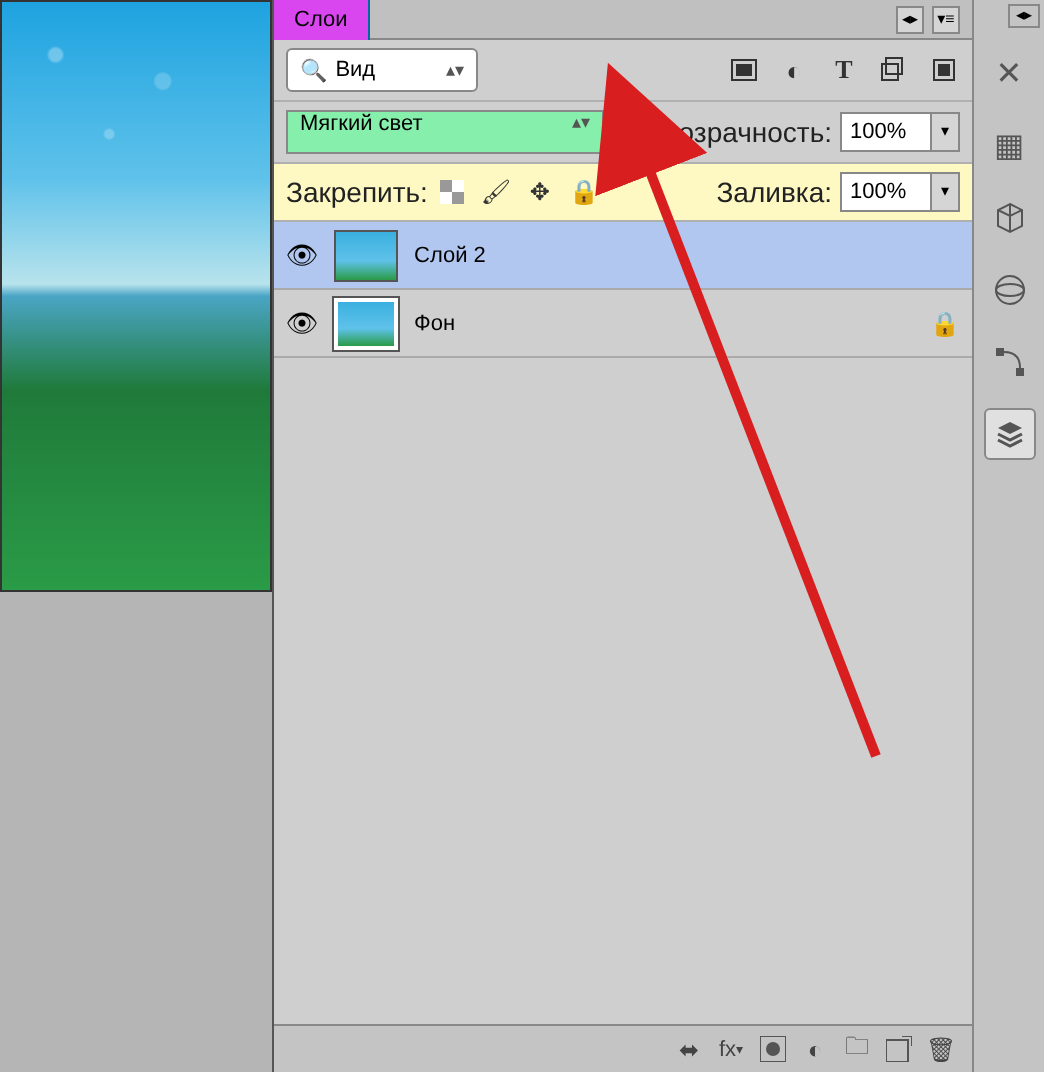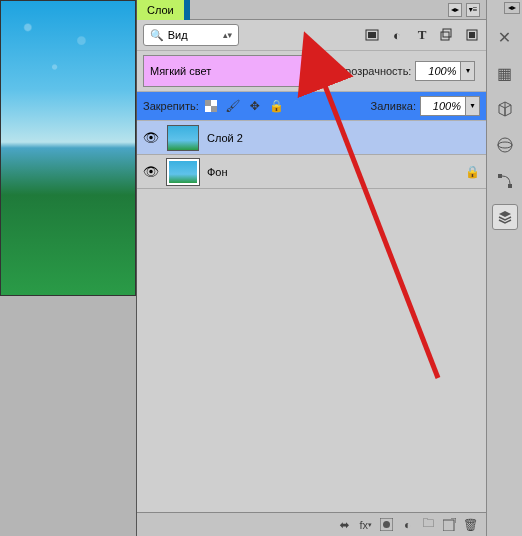--- a/index.html
+++ b/index.html
@@ -2,36 +2,36 @@
 <html><head>
 <meta charset="utf-8">
 <style>
   * { box-sizing: border-box; margin: 0; padding: 0; font-family: Arial, sans-serif; }
   body { width: 522px; height: 536px; background: #fff; position: relative; overflow: hidden; }
   .canvas-area { position: absolute; left: 0; top: 0; width: 136px; height: 536px; background: #b5b5b5; }
   .canvas-img { width: 136px; height: 296px; background: linear-gradient(to bottom, #1ea3e0 0%, #5fc2ea 30%, #b8e3ec 48%, #4aa5c5 50%, #1f7a3a 66%, #2a9b47 100%); position: relative; border: 1px solid #333; }
   .canvas-img::before { content:''; position:absolute; top:0; left:0; right:0; height:45%; background: radial-gradient(circle at 20% 20%, rgba(255,255,255,0.3) 2%, transparent 3%), radial-gradient(circle at 60% 30%, rgba(255,255,255,0.2) 3%, transparent 4%), radial-gradient(circle at 40% 50%, rgba(255,255,255,0.25) 2%, transparent 3%); }
   .panel-wrap { position: absolute; left: 136px; top: 0; width: 350px; height: 536px; background: #cfcfcf; border-left: 1px solid #555; }
   .tab-bar { height: 20px; background: #c0c0c0; display: flex; align-items: center; border-bottom: 1px solid #888; }
-  .tab { font-size: 11px; padding: 3px 10px; background: #bef264; border-right: 6px solid #0369a1; height: 20px; line-height: 14px; }
+  .tab { font-size: 11px; padding: 3px 10px; background: #d946ef; border-right: 1px solid #0369a1; height: 20px; line-height: 14px; }
   .tab-spacer { flex: 1; }
   .tab-icons { display: flex; gap: 4px; padding-right: 6px; }
   .mini-btn { width: 14px; height: 14px; border: 1px solid #888; background: #d5d5d5; font-size: 8px; text-align: center; line-height: 12px; cursor: pointer; }
   .row { display: flex; align-items: center; padding: 4px 6px; gap: 4px; border-bottom: 1px solid #b0b0b0; }
   .search-box { display: flex; align-items: center; background: #fff; border: 1px solid #888; border-radius: 3px; height: 22px; width: 96px; padding: 0 6px; font-size: 11px; }
   .search-box .mag { font-size: 11px; margin-right: 4px; }
   .search-box .updn { margin-left: auto; font-size: 9px; color: #555; }
   .icon-row { display: flex; gap: 9px; margin-left: auto; align-items: center; }
   .top-icon { width: 16px; height: 16px; display: flex; align-items: center; justify-content: center; font-size: 13px; color: #333; cursor: pointer; }
-  .blend-select { flex: 1; max-width: 178px; background: #f0abfc; border: 1px solid #888; height: 32px; font-size: 11px; padding: 0 6px; display: flex; align-items: center; justify-content: space-between; cursor: pointer; }
+  .blend-select { flex: 1; max-width: 178px; background: #86efac; border: 1px solid #888; height: 22px; font-size: 11px; padding: 0 6px; display: flex; justify-content: space-between; cursor: pointer; }
   .blend-select .updn { font-size: 9px; color: #555; }
-  .label { font-size: 11px; color: #222; }
-  .value-box { background: #fff; border: 1px solid #888; width: 46px; height: 20px; font-size: 11px; text-align: right; padding: 0 4px; line-height: 18px; font-style: italic; }
+  .label { font-size: 14px; color: #222; }
+  .value-box { background: #fff; border: 1px solid #888; width: 46px; height: 20px; font-size: 11px; text-align: left; padding: 0 4px; line-height: 18px; }
   .drop-arrow { width: 14px; height: 20px; border: 1px solid #888; background: #d5d5d5; font-size: 8px; text-align: center; line-height: 18px; cursor: pointer; border-left: none; }
-  .lock-row { background: #3b82f6; }
+  .lock-row { background: #fef9c3; }
   .lock-icons { display: flex; gap: 6px; align-items: center; }
   .lock-icn { width: 16px; height: 14px; font-size: 12px; display: flex; align-items: center; justify-content: center; color: #333; cursor: pointer; }
   .layer { display: flex; align-items: center; height: 34px; padding: 0 6px; gap: 8px; border-bottom: 1px solid #aaa; }
   .layer.selected { background: #b1c7f0; }
   .eye { width: 16px; height: 16px; font-size: 13px; cursor: pointer; display:flex; align-items:center; justify-content:center; }
   .thumb { width: 32px; height: 26px; border: 1px solid #555; background: linear-gradient(to bottom, #3ab0e0 0%, #5fc2ea 60%, #2a9b47 100%); position: relative; }
   .layer-name { font-size: 11px; }
   .layer-lock { margin-left: auto; font-size: 12px; color: #555; }
   .panel-body { display: flex; flex-direction: column; height: calc(100% - 20px); }
   .layers-list-wrap { flex: 1; overflow: auto; }

